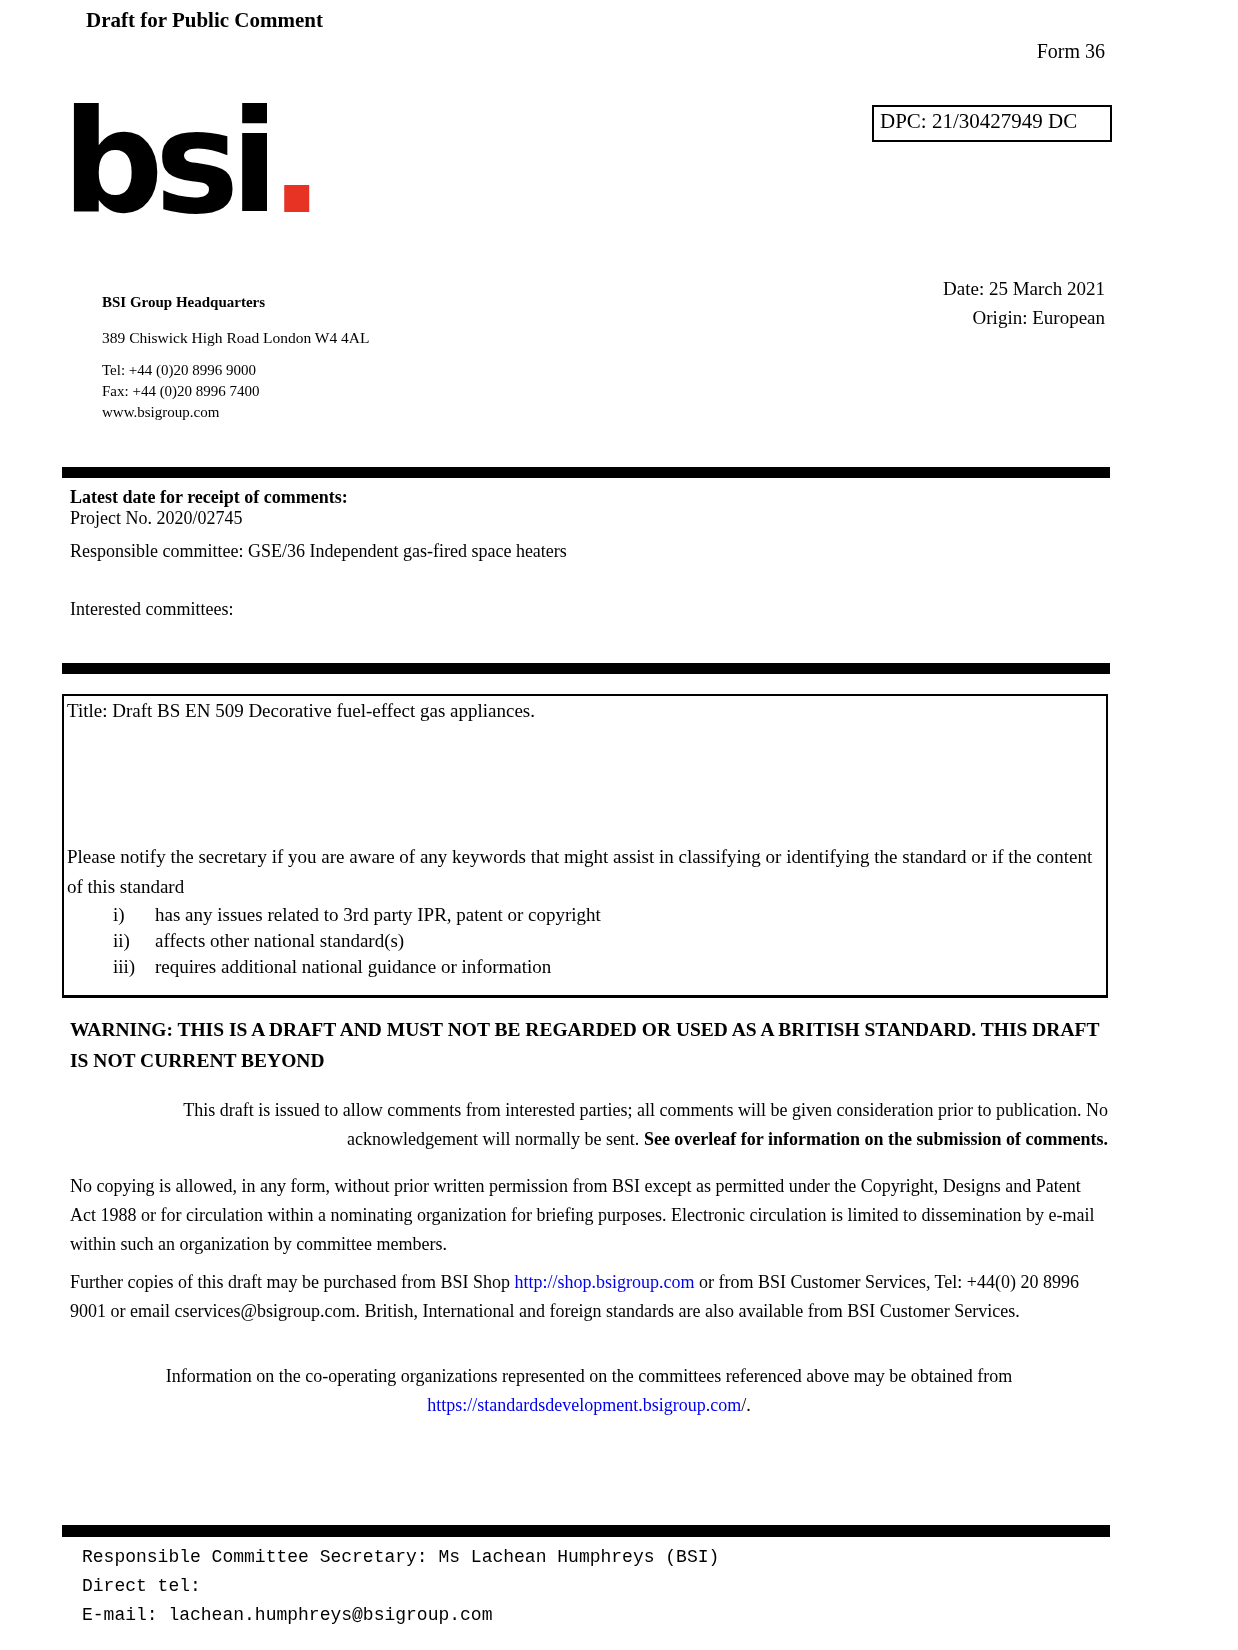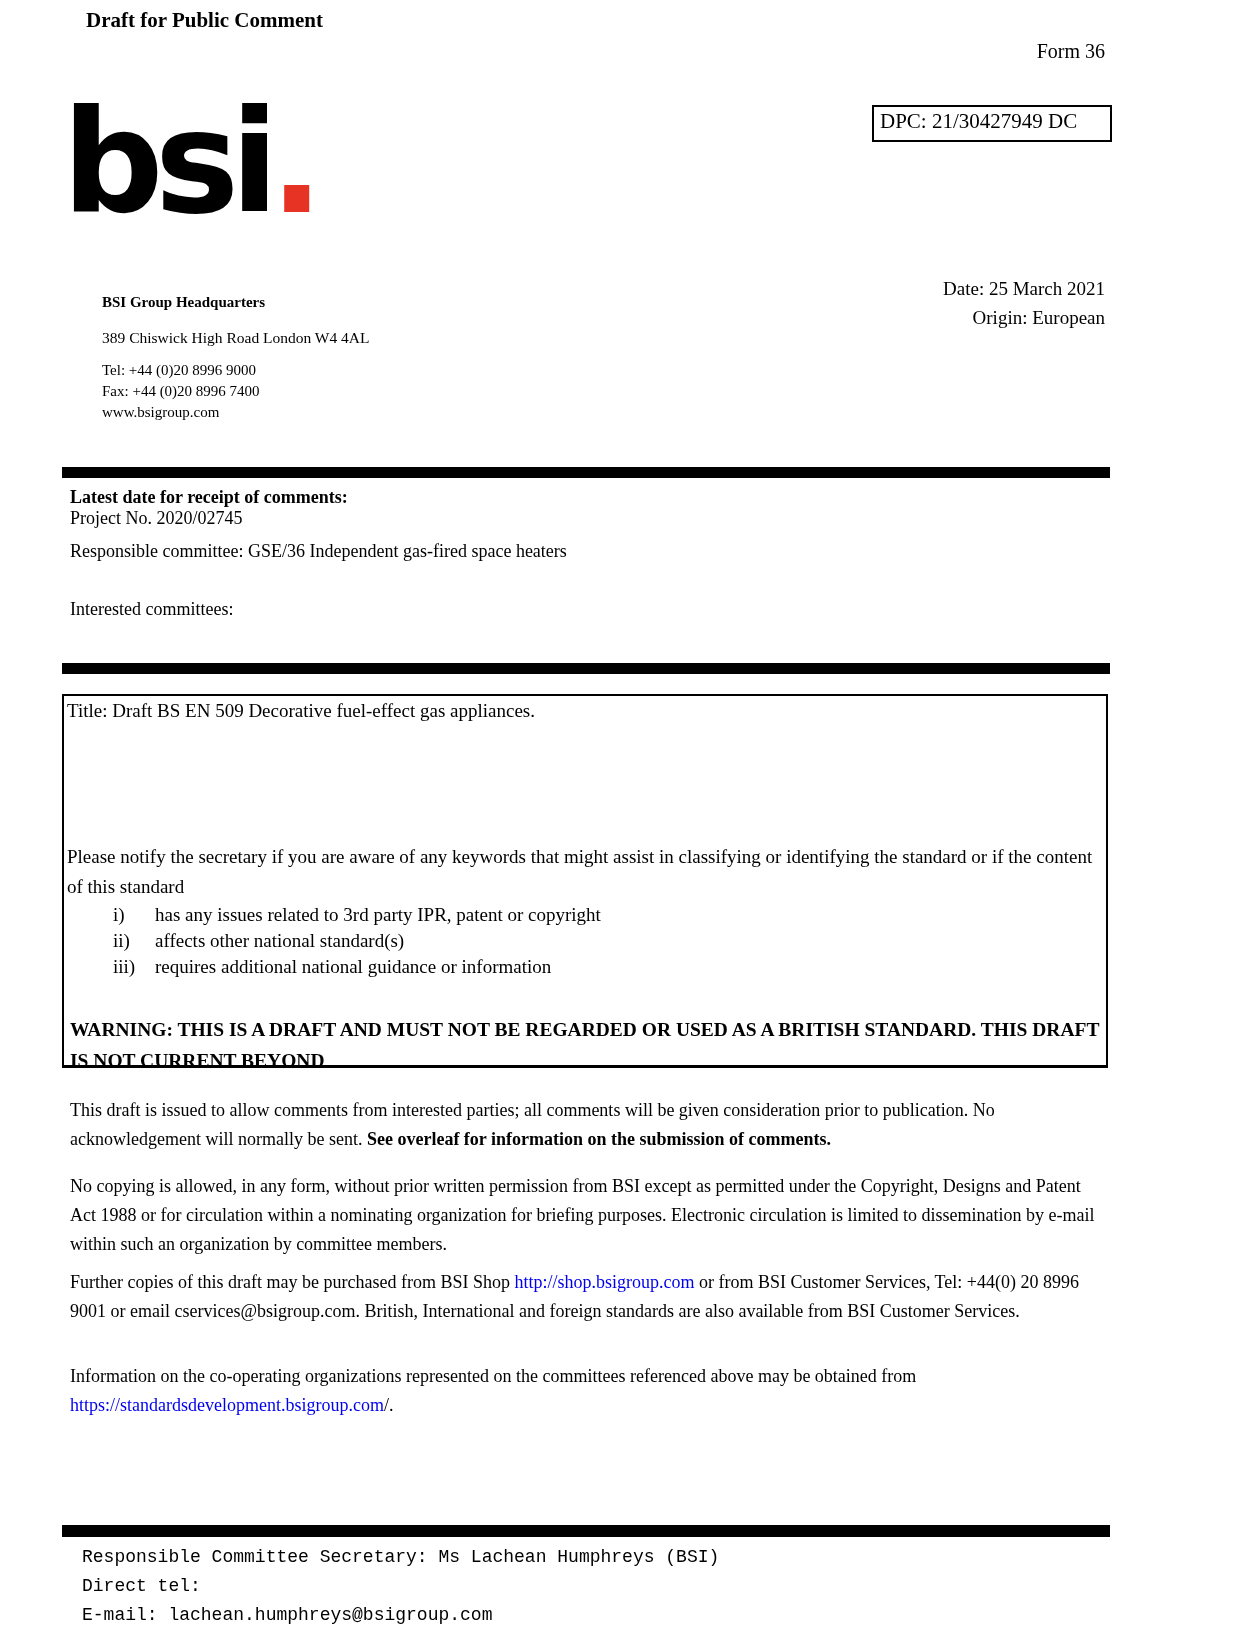--- a/index.html
+++ b/index.html
@@ -46,37 +46,37 @@
   .bar3 { top:1525px; height:12px; }
 
   
   .meta-row { left:70px; top:487px; width:1035px; display:flex; justify-content:space-between; font-size:18px;flex-direction:column; }
   .meta-row .label { font-weight:bold; }
   .responsible { left:70px; top:541px; font-size:18px; }
   .interested  { left:70px; top:599px; font-size:18px; }
 
   
   .title-box {
-    left:62px; top:694px; width:1046px; height:374px;
+    left:62px; top:694px; width:1046px; height:304px;
     box-sizing:border-box; border:2px solid #000; border-bottom-width:3px;
   }
   .title-box .box-title { position:absolute; top:4px; left:3px; right:6px; font-size:19px; }
   .title-box .notify { position:absolute; top:146px; left:3px; right:4px; font-size:19px; line-height:30px; }
   .title-box .kw-list { position:absolute; top:206px; left:3px; right:6px; font-size:19px; }
   .kw-row { display:flex; line-height:26px; }
   .kw-marker { width:42px; padding-left:46px; flex:none; }
   .kw-text { flex:1; }
 
   
   .warning { left:70px; top:1014px; width:1038px; font-weight:bold; font-size:19.5px; line-height:31px; }
   .para { left:70px; top:0; width:1038px; font-size:18px; line-height:29px; }
-  .p-issue   { top:1096px; }
+  .p-issue   { top:1096px;text-align:right; }
   .p-copying { top:1172px; }
   .p-further { top:1268px; }
-  .p-info    { top:1362px; }
+  .p-info    { top:1362px;text-align:center; }
   .bold-inline { font-weight:bold; }
   .link { text-decoration:none; }
 
   
   .footer-text { left:82px; top:1543px; font-size:18px; line-height:29px;font-family:Liberation Mono, monospace; }
 </style>
 </head>
 <body>
 
 <div class="page">

